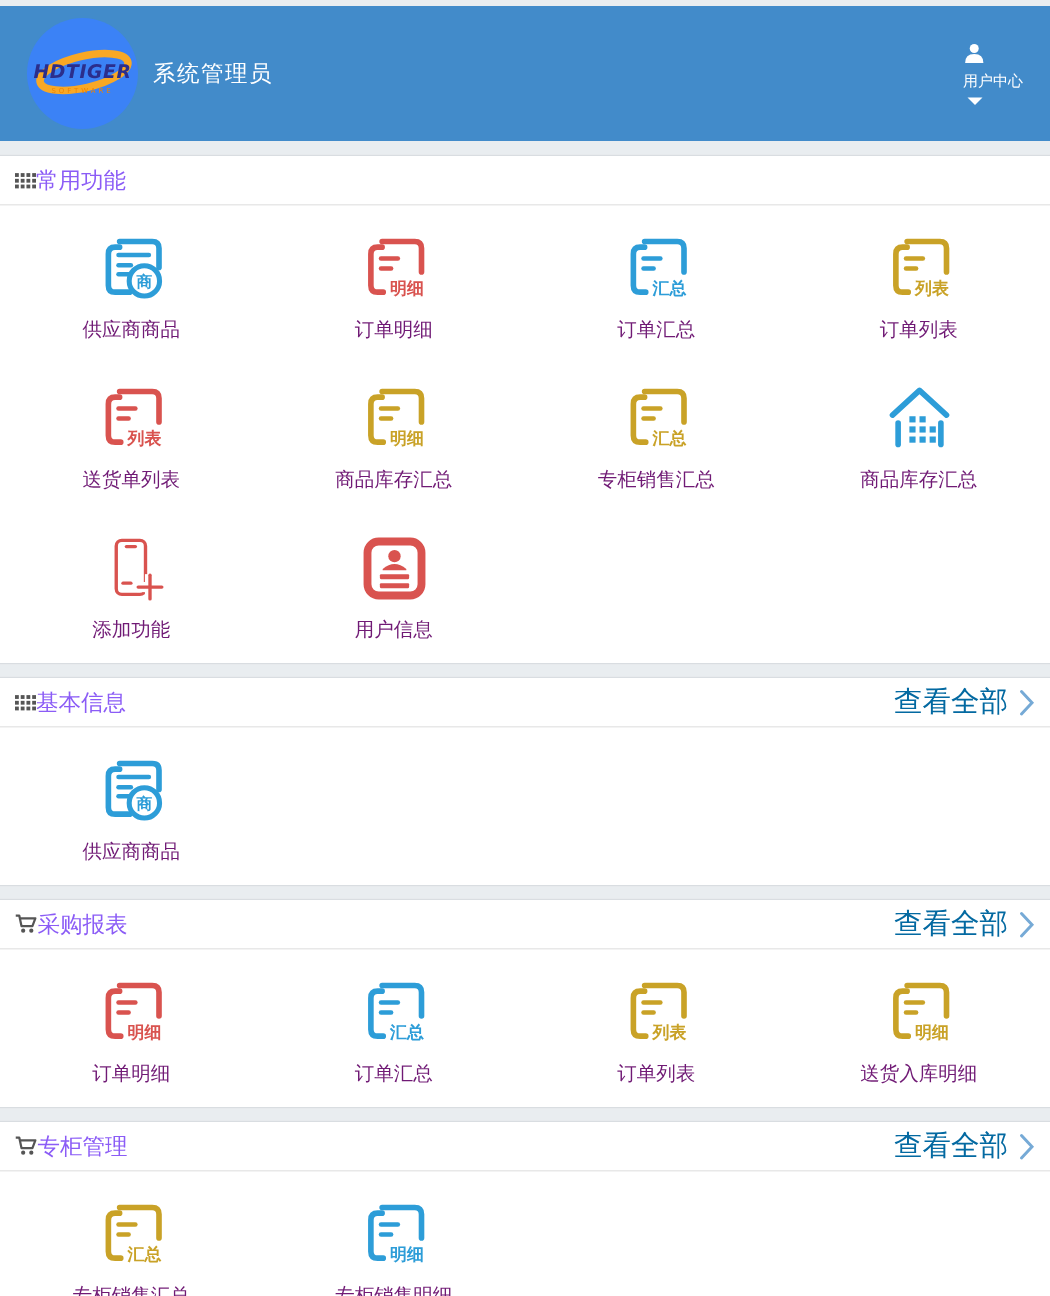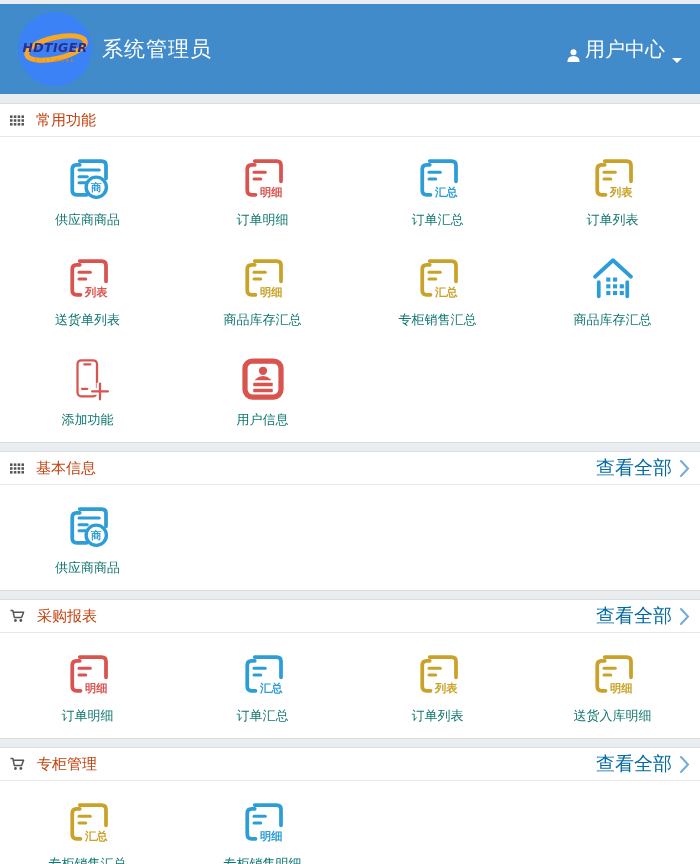--- a/index.html
+++ b/index.html
@@ -12,57 +12,57 @@
   .topstrip { height:4px; background:#e9edf0; }
   
   .header {
     height:90px; background:#428bca; display:flex; align-items:center;
     padding:0 18px; position:relative;
   }
   .logo {
     width:74px; height:74px; background:#3b82f6; border-radius:50%;
     flex:0 0 auto; display:flex; align-items:center; justify-content:center;
   }
-  .app-title { color:#fff; font-size:21px; margin-left:10px; font-weight:normal; letter-spacing:1px; }
+  .app-title { color:#fff; font-size:15px; margin-left:10px; font-weight:normal; letter-spacing:1px; }
   .user-center {
-    margin-left:auto; display:flex; align-items:flex-end; gap:4px;
-    color:#fff; font-size:20px; cursor:pointer;
+    margin-left:auto; display:flex; align-items:flex-start; gap:4px;
+    color:#fff; font-size:10px; cursor:pointer;flex-direction:column;
   }
   .caret-down {
     width:0; height:0; margin-left:3px;
     border-left:5px solid transparent; border-right:5px solid transparent;
     border-top:5px solid #fff;
   }
   
   #sections { display:block; }
   .panel {
     background:#fff; border-top:1px solid #d9dde1; border-bottom:1px solid #d9dde1;
     margin-top:8px;
   }
   .panel:first-child { margin-top:9px; }
   .panel-header {
     height:33px; display:flex; align-items:center; padding:0 10px;
     border-bottom:1px solid #e8e8e8;
   }
-  .panel-title { font-size:15px; color:#c2410c; margin-left:12px; }
+  .panel-title { font-size:15px; color:#8b5cf6; margin-left:0; }
   .hicon { display:flex; align-items:center; }
   .view-all {
     margin-left:auto; display:flex; align-items:center; gap:7px; cursor:pointer;
   }
   .view-all-label { font-size:19px; color:#0369a1; }
   .items-grid {
     display:grid; grid-template-columns:repeat(4,1fr);
     padding:3px 0 2px 0;
   }
   .app-item {
     display:flex; flex-direction:column; align-items:center;
     padding:14px 0 11px 0; cursor:pointer;
   }
   .app-item .app-icon { width:48px; height:50px; display:flex; align-items:center; justify-content:center; }
-  .app-item .app-label { margin-top:7px; font-size:13px; color:#0f766e; }
+  .app-item .app-label { margin-top:7px; font-size:13px; color:#701a75; }
 </style>
 </head>
 <body>
 
 <div class="topstrip"></div>
 
 <div class="header">
   <div class="logo">
     <svg width="74" height="74" viewBox="0 0 74 74">
       <ellipse cx="38" cy="36" rx="30" ry="10.5" fill="none" stroke="#f9a825" stroke-width="5" transform="rotate(-13 38 36)"></ellipse>

